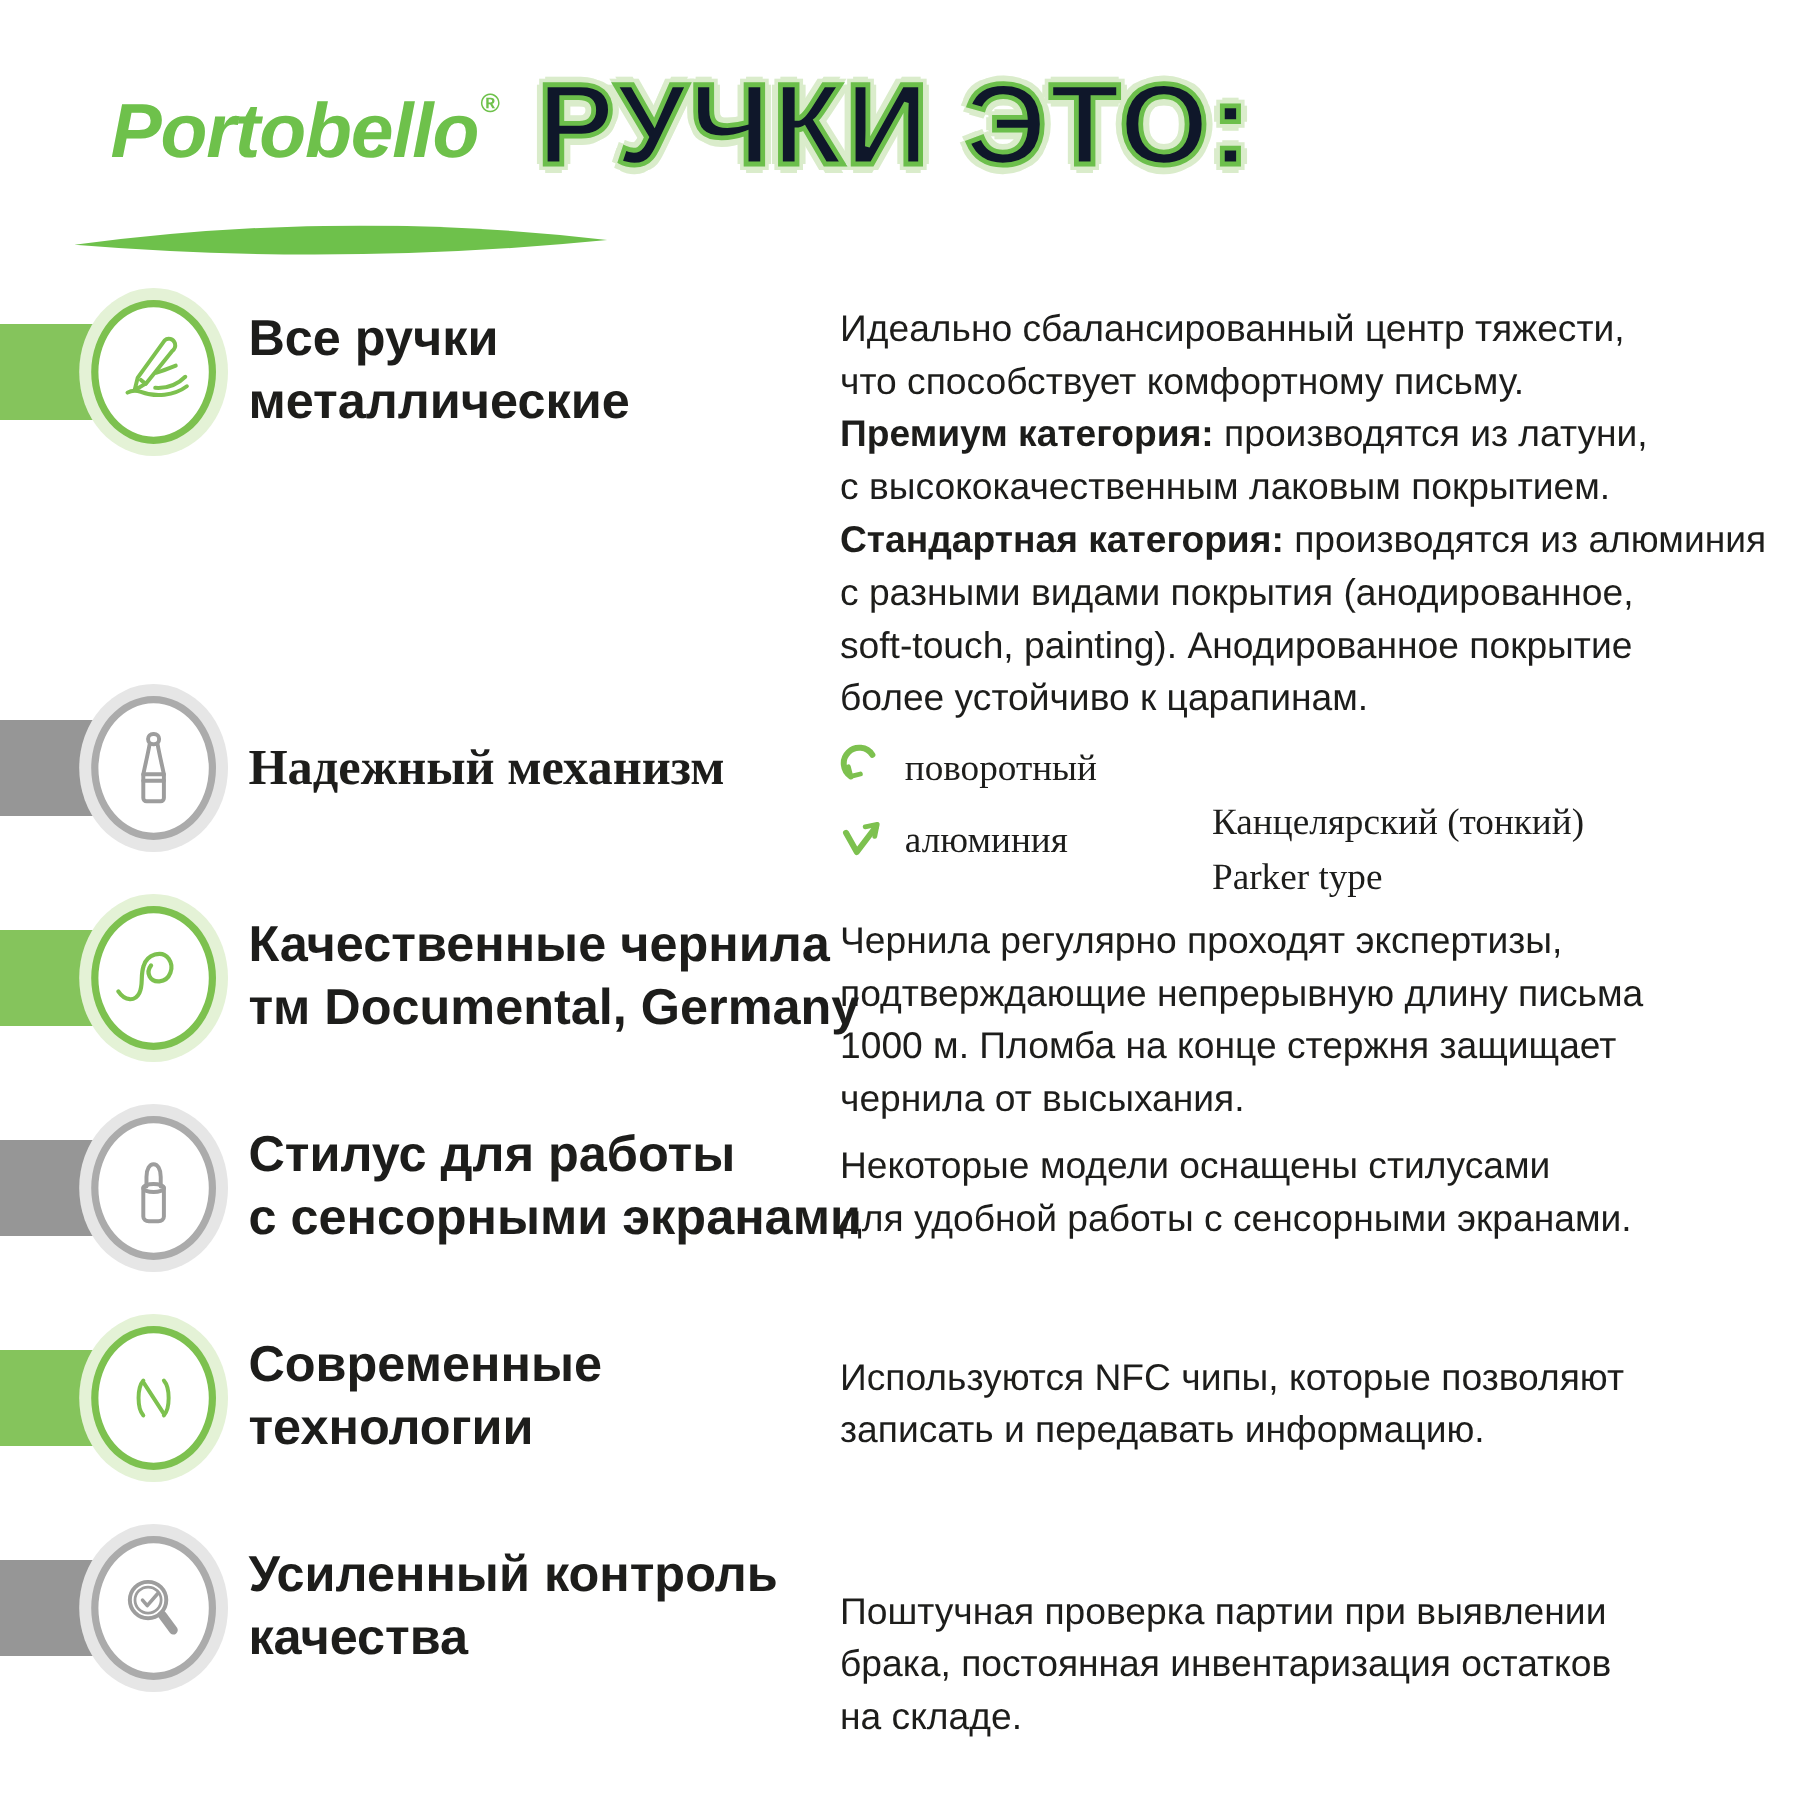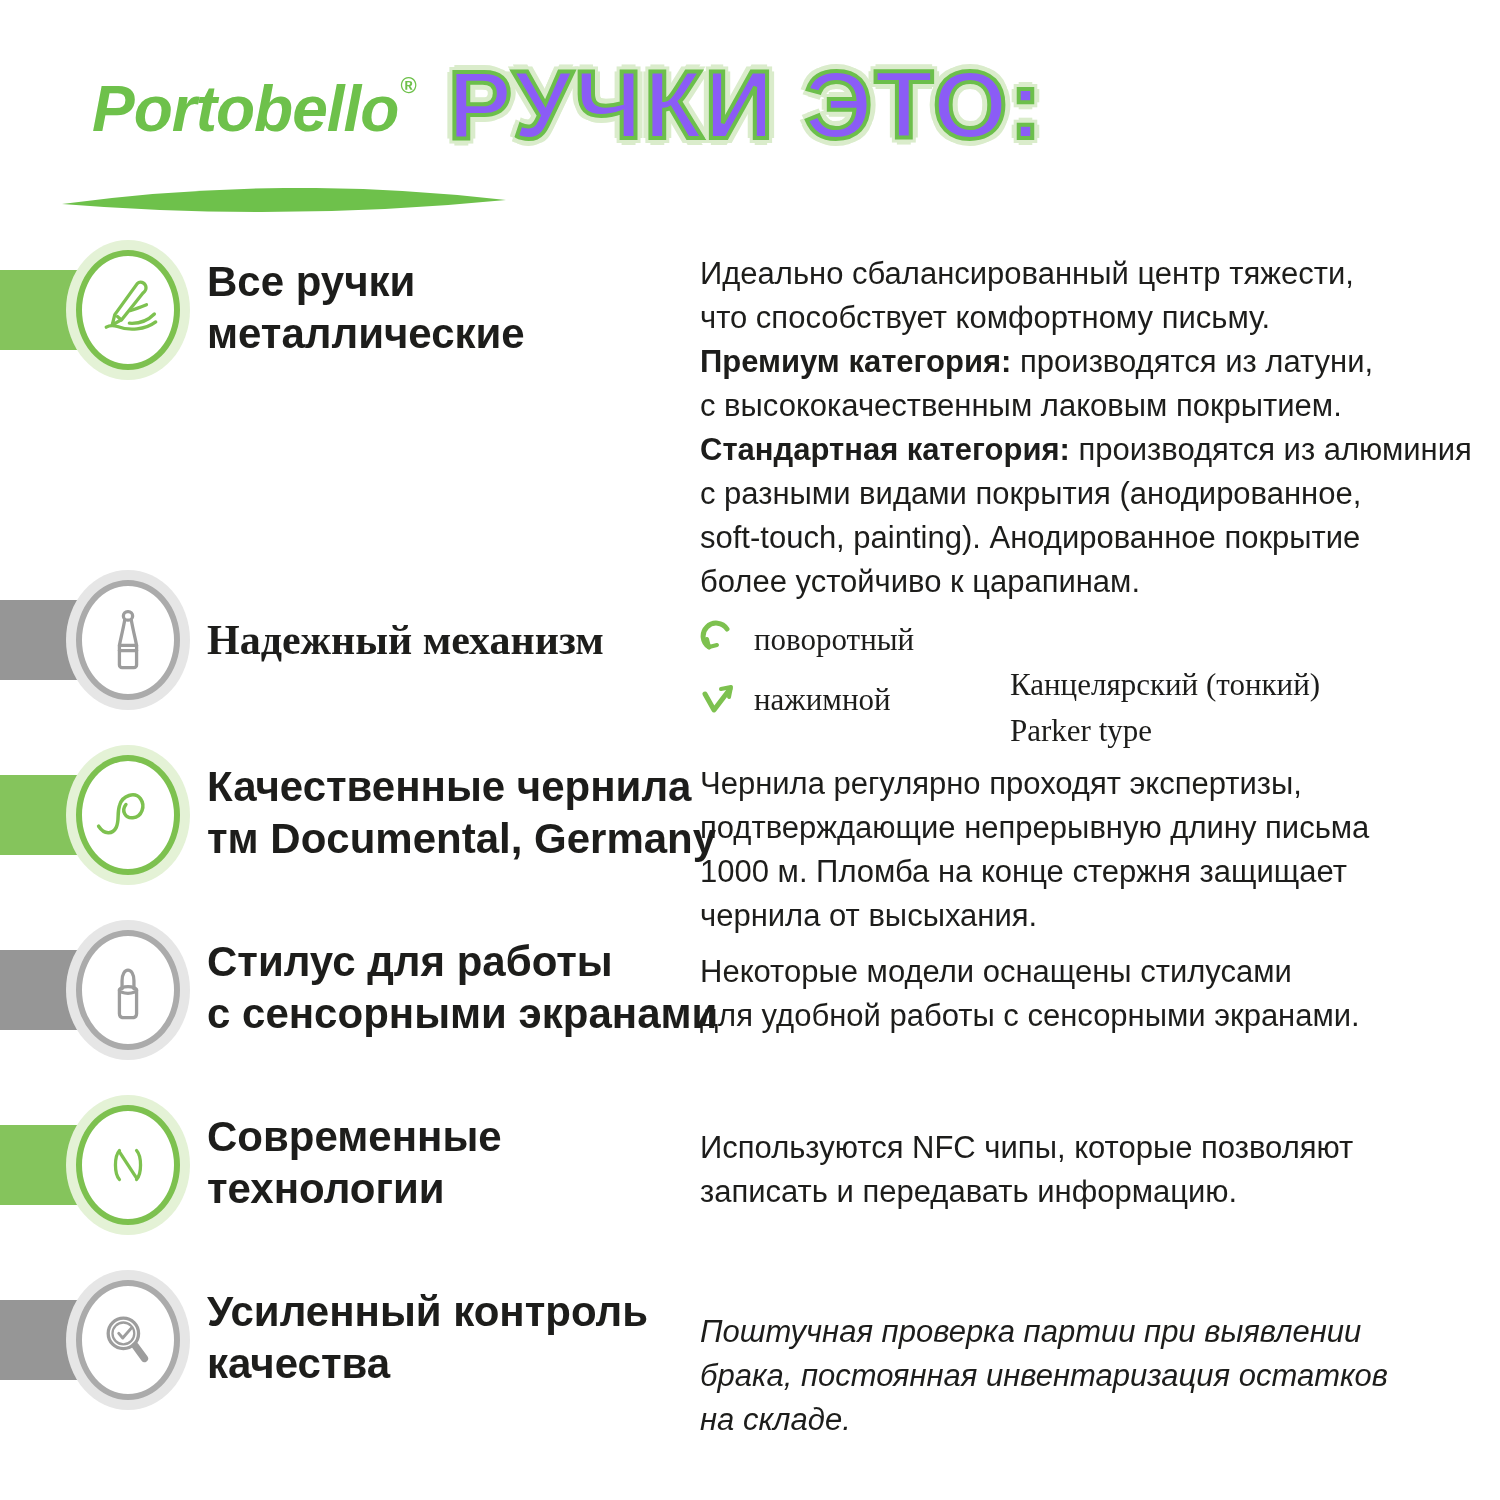--- a/index.html
+++ b/index.html
@@ -12,21 +12,21 @@
   .logo{
     position:absolute;left:92px;top:72px;margin:0;
     font-size:64px;font-weight:bold;font-style:italic;
     color:#6ec14b;letter-spacing:-1px;white-space:nowrap;
   }
   .logo .reg{font-size:22px;vertical-align:38px;font-style:normal;margin-left:2px;}
   .swoosh{position:absolute;left:56px;top:188px;}
   .title{
     position:absolute;left:448px;top:50px;margin:0;
     font-size:96px;font-weight:800;letter-spacing:2px;white-space:nowrap;
-    color:#8b5cf6;
+    color:#0f172a;
     -webkit-text-stroke:4px #6cbf4b;
     text-shadow:
       0 7px 0 #daeccb, 7px 0 0 #daeccb, -7px 0 0 #daeccb, 0 -7px 0 #daeccb,
       5px 5px 0 #daeccb, -5px 5px 0 #daeccb, 5px -5px 0 #daeccb, -5px -5px 0 #daeccb;
   }
   
   .row{position:absolute;left:0;width:1500px;height:140px;}
   .bar{position:absolute;left:0;top:30px;width:122px;height:80px;}
   .bar.green{background:#85c45c;}
   .bar.gray{background:#969696;}
@@ -110,21 +110,21 @@
         <path d="M29,9 A13,13 0 1 0 11,27"></path>
         <path d="M11,27 l-2,-8 M11,27 l8,-2" stroke-width="4"></path>
       </svg>
       <span>поворотный</span>
     </div>
     <div class="mech-item">
       <svg width="40" height="40" viewBox="0 0 40 40" fill="none" stroke="#7dc14f" stroke-width="5" stroke-linecap="round" stroke-linejoin="round">
         <path d="M7,14 L16,30 L32,9"></path>
         <path d="M33,7 l-10,2 M33,7 l-2,10" stroke-width="4"></path>
       </svg>
-      <span>нажимной</span>
+      <span>алюминия</span>
     </div>
   </div>
   <div class="refills"><span>
 Канцелярский (тонкий)
 Parker type</span></div>
 </section>
 
 <section class="row" style="top:745px;">
   <div class="bar green"></div>
   <div class="halo green">
@@ -183,16 +183,16 @@
       <svg width="66" height="66" viewBox="0 0 100 100" fill="none" stroke="#9d9d9d" stroke-width="5" stroke-linecap="round" stroke-linejoin="round">
         <circle cx="43" cy="40" r="23"></circle>
         <circle cx="43" cy="40" r="16.5" stroke-width="3.5"></circle>
         <path d="M36,40 l6,7 13,-15" stroke-width="4.5"></path>
         <path d="M61,59 L75,78" stroke-width="11"></path>
       </svg>
     </div>
   </div>
   <h2 class="head two">Усиленный контроль
 качества</h2>
-  <div class="body" style="top:40px;font-style:italic;">Поштучная проверка партии при выявлении
+  <div class="body" style="top:51px;">Поштучная проверка партии при выявлении
 брака, постоянная инвентаризация остатков
 на складе.</div>
 </section>
 
 </body></html>

